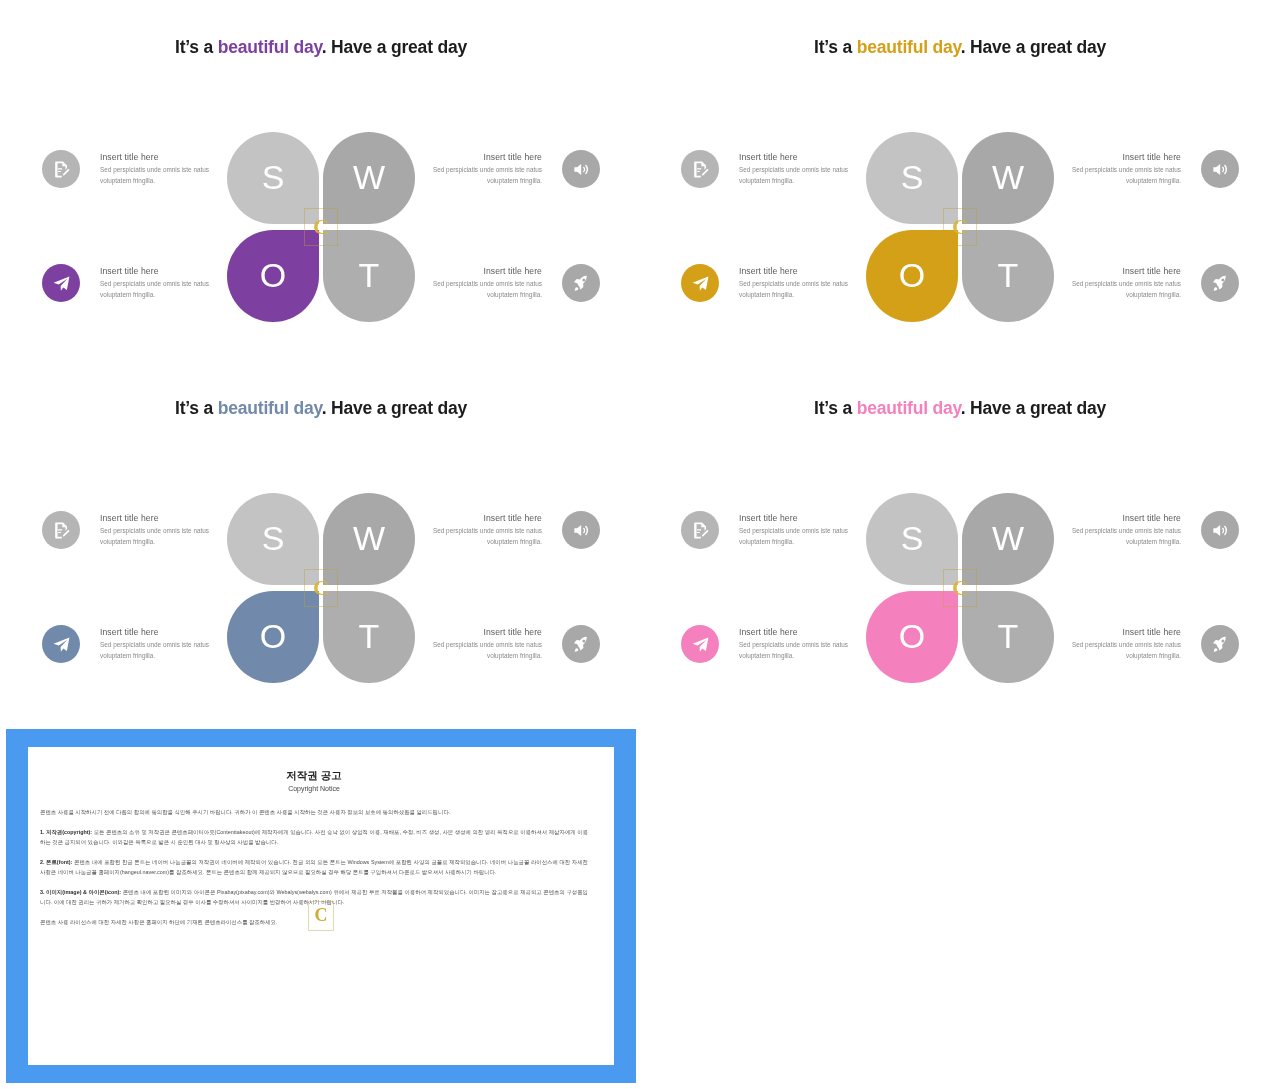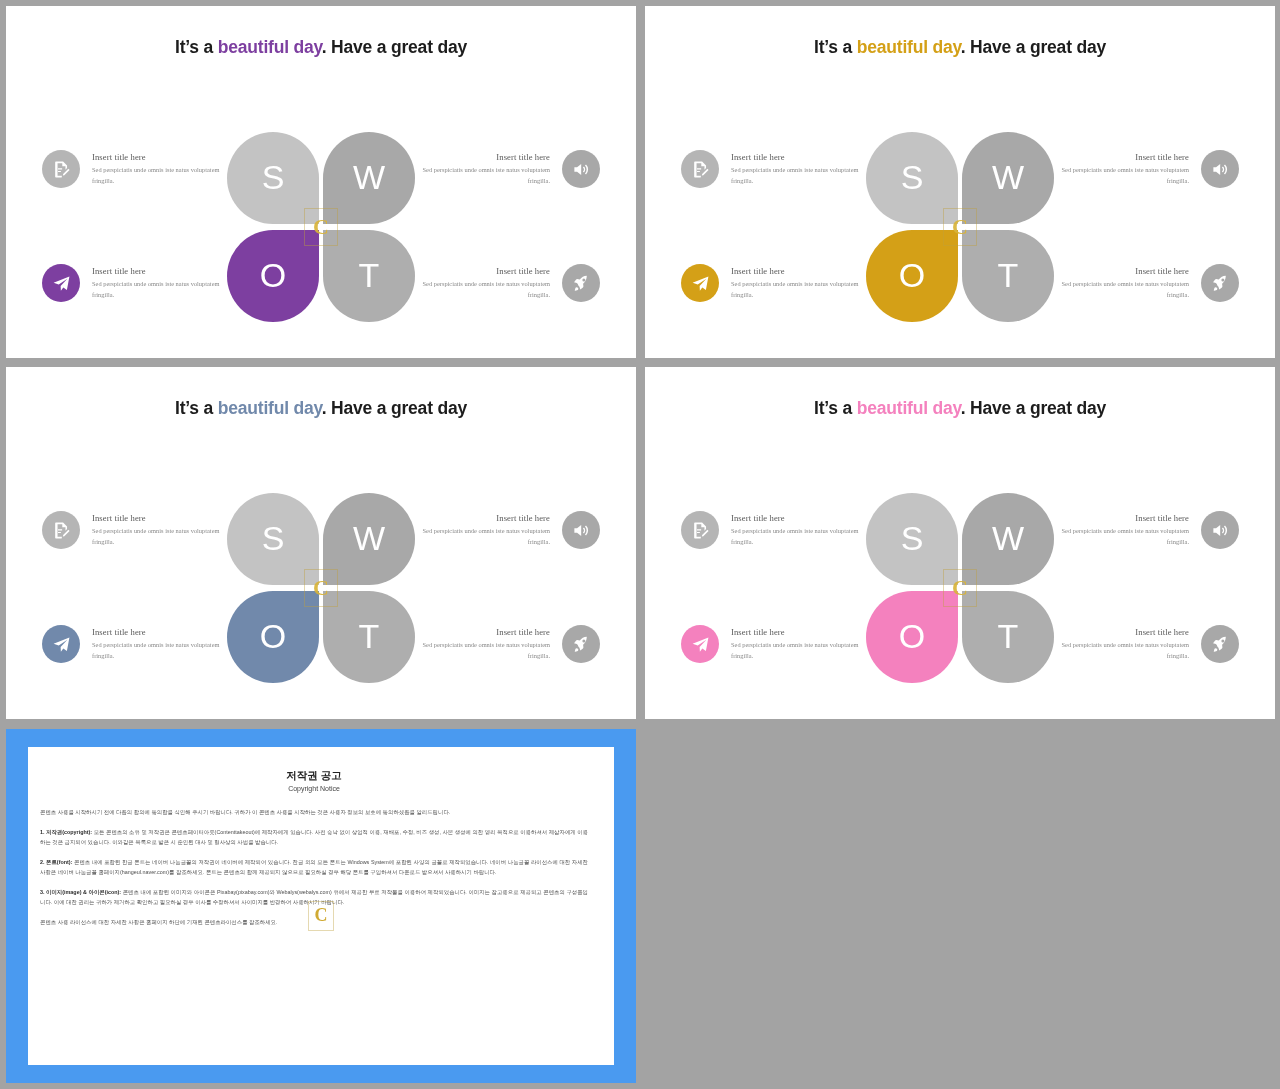--- a/index.html
+++ b/index.html
@@ -3,21 +3,21 @@
 <meta charset="utf-8">
 <style>
   * { box-sizing: border-box; margin: 0; padding: 0; }
   html, body {
     width: 1280px; height: 1089px;
     font-family: "Liberation Sans", sans-serif;
     background: #6ed6d6;
     overflow: hidden;
   }
 
-  .page { position: relative; width: 1280px; height: 1089px; background: #a3a3a3; }
+  .page { position: relative; width: 1280px; height: 1089px; background: #ffffff; }
 
   
   .slide {
     position: absolute;
     background: #ffffff;
     overflow: hidden;
   }
   .slide-1 { left: 6px;   top: 6px;   width: 630px; height: 352px; }
   .slide-2 { left: 645px; top: 6px;   width: 630px; height: 352px; }
   .slide-3 { left: 6px;   top: 367px; width: 630px; height: 352px; }
@@ -116,21 +116,21 @@
     flex: 0 0 auto;
     width: 38px; height: 38px;
     border-radius: 50%;
     background: #b5b5b5;
     display: flex;
     align-items: center;
     justify-content: center;
   }
   .info-icon svg { width: 19px; height: 19px; fill: #ffffff; }
 
-  .info-text { padding: 0 12px; flex: 1 1 auto; font-family: Liberation Serif, serif; }
+  .info-text { padding: 0 20px; flex: 1 1 auto; }
   .info.left  .info-text { text-align: left; }
   .info.right .info-text { text-align: right; }
 
   .info-title {
     font-size: 8.6px;
     color: #5a5a5a;
     margin-bottom: 3px;
     letter-spacing: 0.1px;
   }
   .info-desc {

